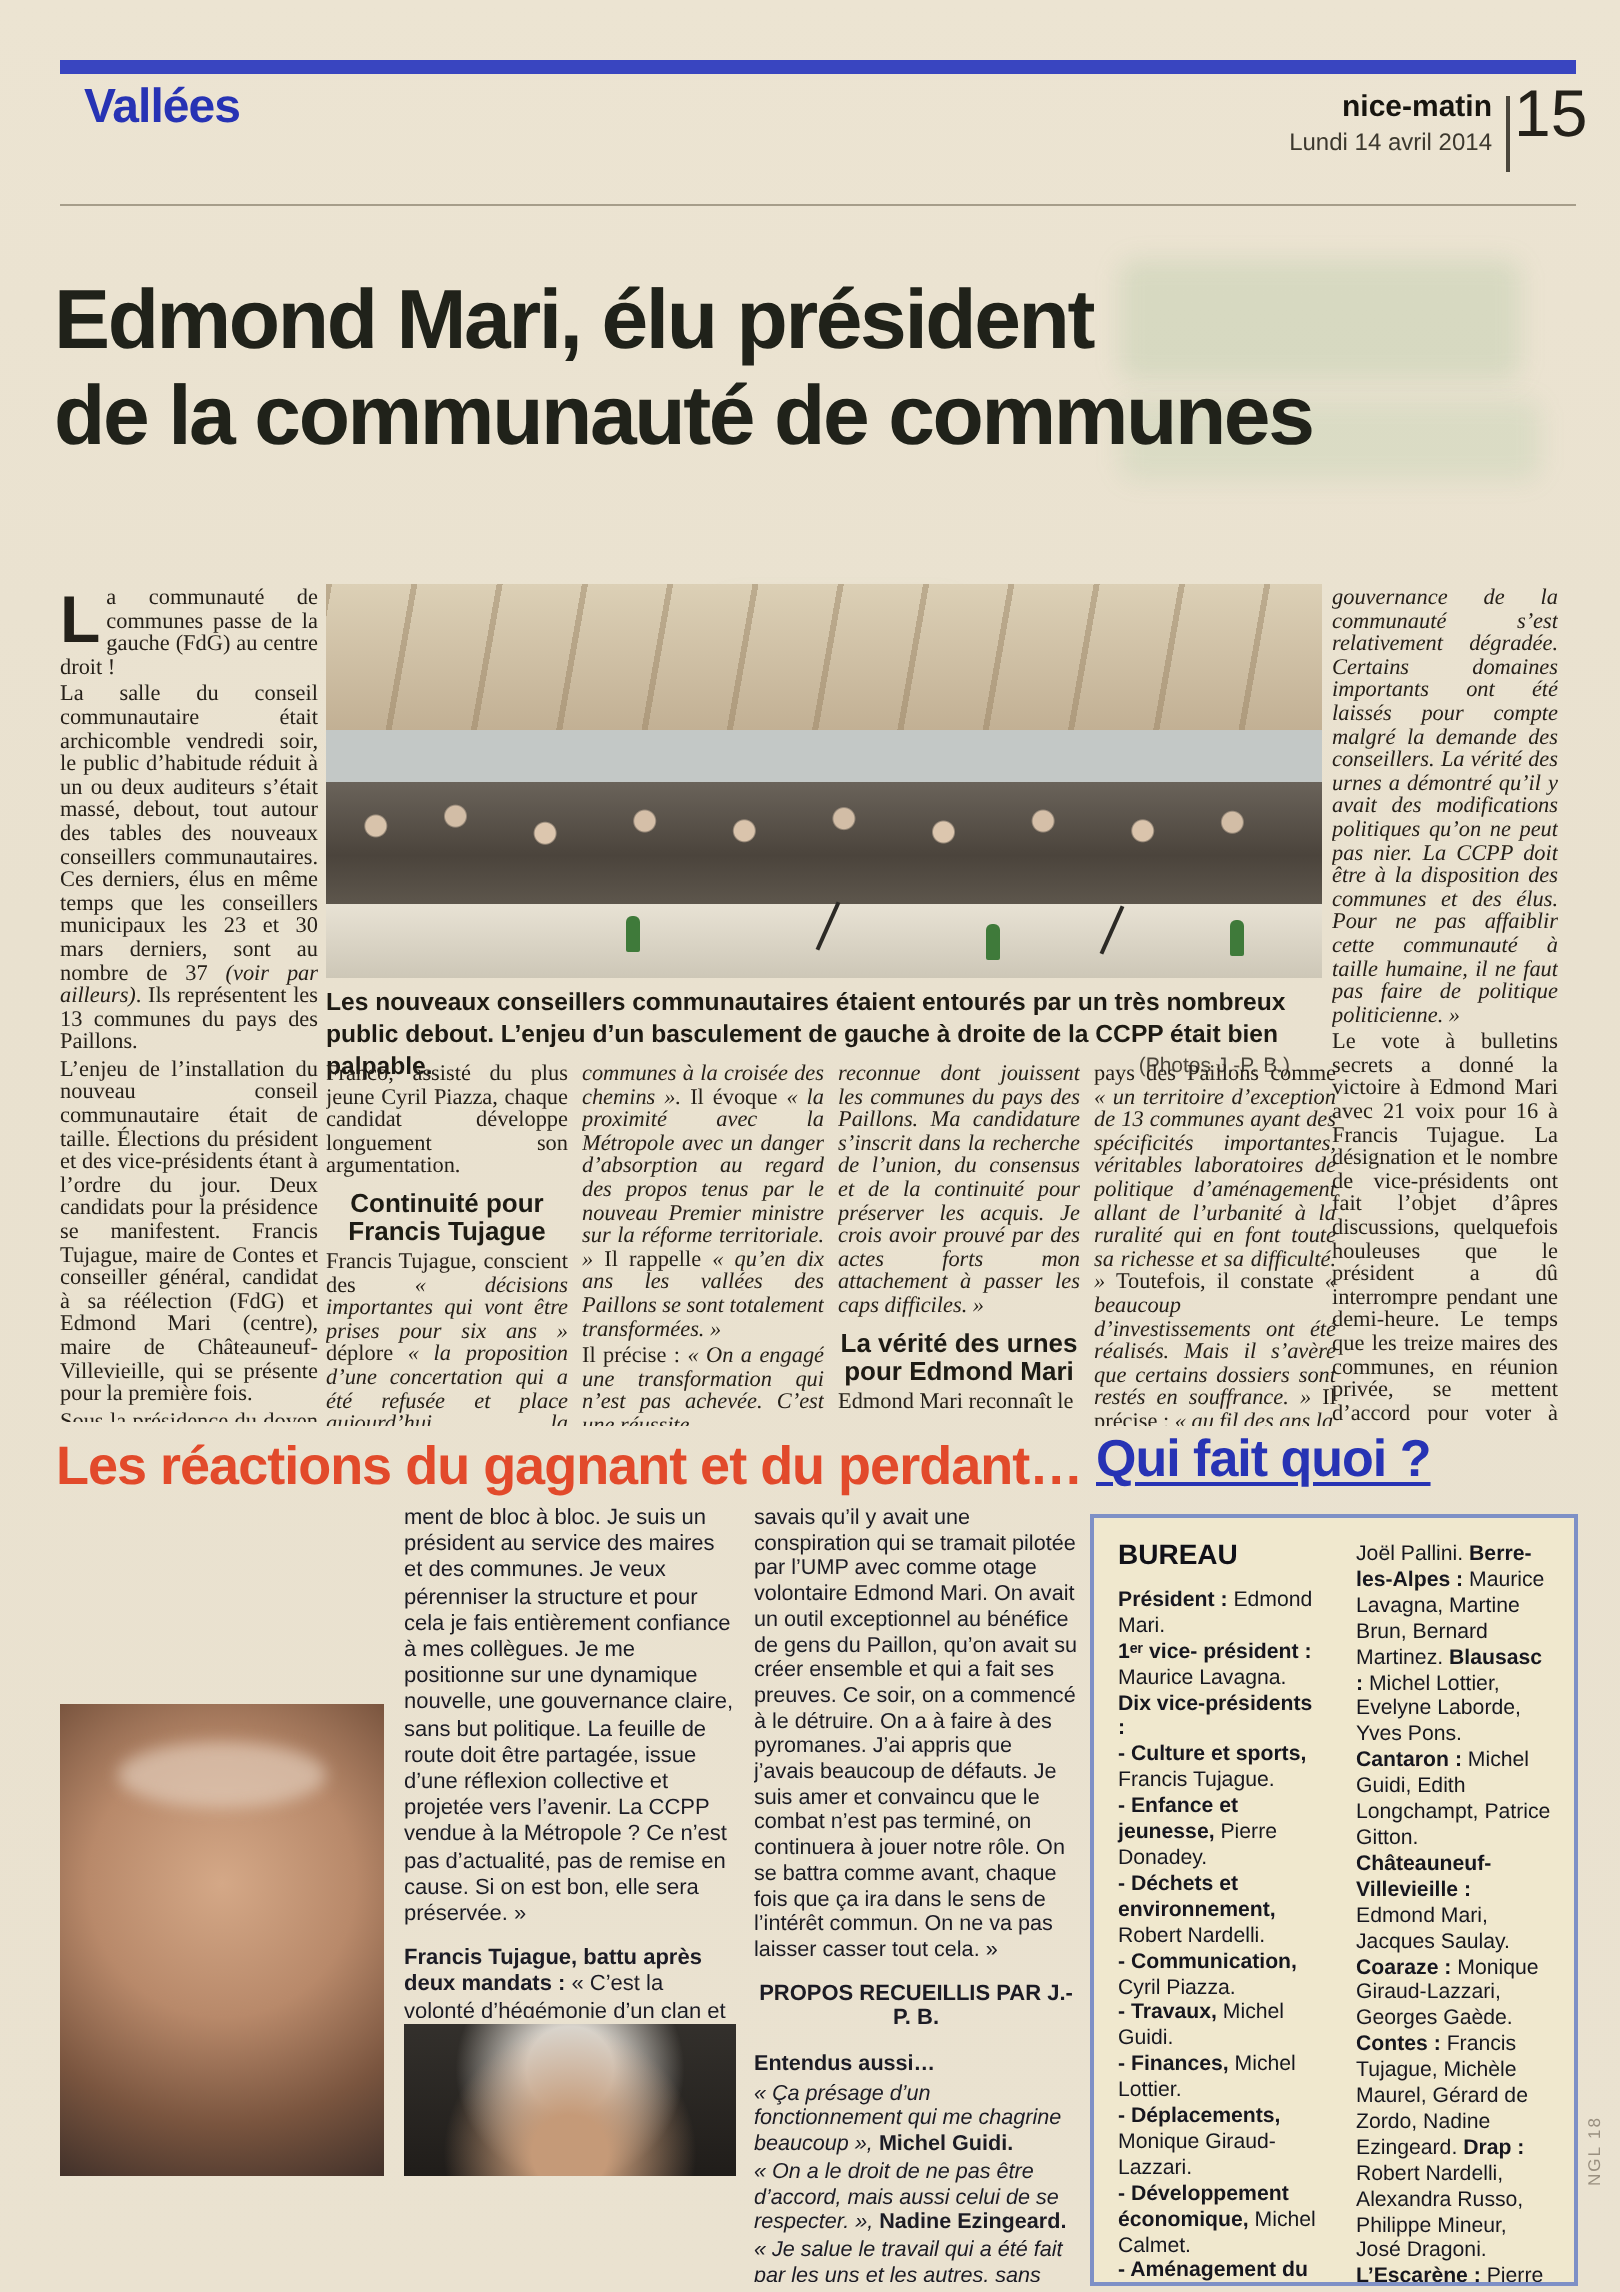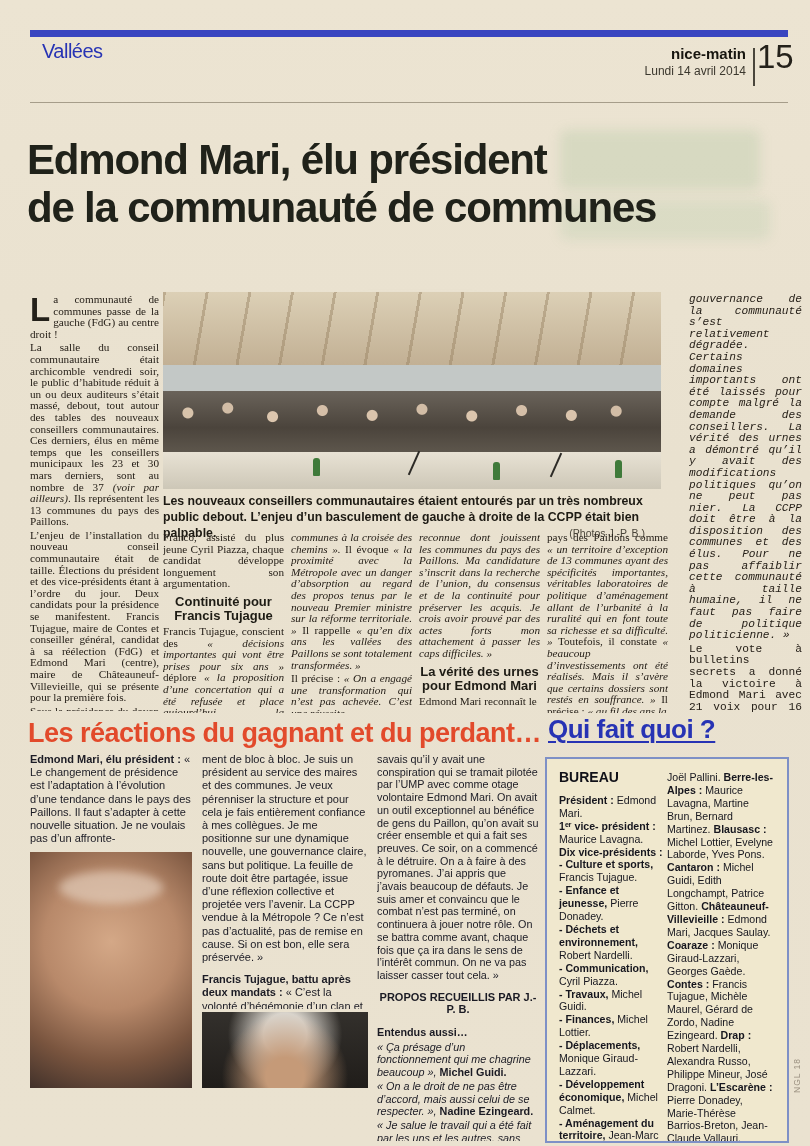--- a/index.html
+++ b/index.html
@@ -7,21 +7,21 @@
         background:linear-gradient(180deg,#ece4d2 0%,#e9e1cf 40%,#eae2d0 100%);
         font-family:"Liberation Sans",sans-serif;color:#221f18;}
   
   .ghost{position:absolute;border-radius:8px;filter:blur(6px);pointer-events:none;}
   .g1{left:560px;top:130px;width:200px;height:60px;background:rgba(110,170,115,.16);}
   .g2{left:560px;top:200px;width:210px;height:40px;background:rgba(110,170,115,.12);}
   .g3{left:360px;top:300px;width:120px;height:30px;background:rgba(120,175,120,.10);}
 
   
   .topbar{position:absolute;left:30px;top:30px;width:758px;height:7px;background:#3945c0;}
-  .section-title{position:absolute;left:42px;top:40px;font-size:20px;font-weight:normal;color:#2733b4;letter-spacing:-.5px;}
+  .section-title{position:absolute;left:42px;top:40px;font-size:24px;font-weight:bold;color:#2733b4;letter-spacing:-.5px;}
   .brand{position:absolute;right:64px;top:45px;font-size:15px;font-weight:bold;color:#17150f;}
   .issue-date{position:absolute;right:64px;top:64px;font-size:12px;color:#3c382e;}
   .vline{position:absolute;left:753px;top:48px;width:2px;height:38px;background:#4a463c;}
   .pageno{position:absolute;left:757px;top:38px;width:32px;font-size:33px;color:#24211a;text-align:center;}
   .header-rule{position:absolute;left:30px;top:102px;width:758px;height:1px;background:#a69d8a;}
 
   
   .kicker{position:absolute;left:30px;top:112px;background:#3a3ec5;color:#fff;
           font-size:15.5px;font-weight:bold;letter-spacing:.5px;padding:3px 9px 4px;}
   .headline{position:absolute;left:27px;top:136px;width:760px;font-size:42px;line-height:48px;
@@ -34,21 +34,21 @@
   .serifcol p{margin:0 0 2px 0;}
   .dropcap{float:left;font-family:"Liberation Sans",sans-serif;font-weight:bold;font-size:33px;
            line-height:28px;padding:2px 3px 0 0;color:#24211a;}
   .crosshead{font-family:"Liberation Sans",sans-serif;font-weight:bold;font-size:13px;line-height:14px;
              color:#1d1b14;margin:5px 0 3px 0;text-align:center;}
   .col1{left:30px;top:294px;width:129px;height:417px;}
   .col2{left:163px;top:532px;width:121px;height:181px;}
   .col3{left:291px;top:532px;width:121px;height:181px;}
   .col4{left:419px;top:532px;width:121px;height:181px;}
   .col5{left:547px;top:532px;width:121px;height:181px;}
-  .col6{left:689px;top:294px;width:113px;height:418px;font-family:Liberation Mono, monospace;}
+  .col6{left:666px;top:294px;width:113px;height:418px;}
 
   .sb{font-weight:bold;} .si{font-style:italic;}
 
   
   .photo-main{position:absolute;left:163px;top:292px;width:498px;height:197px;overflow:hidden;background:#857c6e;}
   .pm-ceiling{position:absolute;left:0;top:0;width:100%;height:37%;
      background:repeating-linear-gradient(100deg,rgba(150,128,96,.45) 0 3px,rgba(0,0,0,0) 3px 42px),
                 linear-gradient(180deg,#dcd0b6,#c2b094);}
   .pm-windows{position:absolute;left:0;top:37%;width:100%;height:16%;
      background:repeating-linear-gradient(90deg,rgba(95,95,88,.65) 0 2px,rgba(0,0,0,0) 2px 36px),
@@ -96,21 +96,21 @@
                 radial-gradient(circle at 50% 30%, #d9d4cc 22%, rgba(0,0,0,0) 58%),
                 linear-gradient(180deg,#33302c,#201d1a);}
   .caption2{position:absolute;left:27px;top:1092px;width:352px;font-size:12.3px;line-height:16px;
             font-weight:bold;color:#1d1a13;}
   .credit2{position:absolute;right:0;bottom:0;font-weight:normal;font-size:10.5px;color:#4a453a;}
 
   
   .qfq-title{position:absolute;left:548px;top:714px;font-size:26px;font-weight:bold;color:#2733b4;
              letter-spacing:-.5px;text-decoration:underline;text-decoration-thickness:2px;text-underline-offset:3px;}
   .qfq-box{position:absolute;left:545px;top:757px;width:244px;height:386px;border:2px solid #7e90c6;
-           background:#f0e8ce;box-sizing:border-box;padding:12px 10px 10px 12px;display:flex;gap:2px;overflow:hidden;}
+           background:#f0e8ce;box-sizing:border-box;padding:12px 10px 10px 12px;display:flex;gap:20px;overflow:hidden;}
   .qfq-col{width:106px;font-size:10.6px;line-height:12.9px;color:#16161e;}
   .qfq-h{font-size:14px;font-weight:bold;margin:0 0 10px 0;color:#111118;}
 
   .edge-mark{position:absolute;left:792px;top:1058px;writing-mode:vertical-rl;transform:rotate(180deg);
              font-size:8.5px;letter-spacing:1px;color:#9a9080;}
 </style>
 </head>
 <body>
 
 <div class="page">
@@ -173,23 +173,20 @@
     <p><span>pays des Paillons comme </span><span class="si">« un territoire d’exception de 13 communes ayant des spécificités importantes, véritables laboratoires de politique d’aménagement allant de l’urbanité à la ruralité qui en font toute sa richesse et sa difficulté. »</span><span> Toutefois, il constate </span><span class="si">« beaucoup d’investissements ont été réalisés. Mais il s’avère que certains dossiers sont restés en souffrance. »</span><span> Il précise : </span><span class="si">« au fil des ans la</span></p>
   </div>
 
   <div class="serifcol col6">
     <p><span class="si">gouvernance de la communauté s’est relativement dégradée. Certains domaines importants ont été laissés pour compte malgré la demande des conseillers. La vérité des urnes a démontré qu’il y avait des modifications politiques qu’on ne peut pas nier. La CCPP doit être à la disposition des communes et des élus. Pour ne pas affaiblir cette communauté à taille humaine, il ne faut pas faire de politique politicienne. »</span></p>
     <p>Le vote à bulletins secrets a donné la victoire à Edmond Mari avec 21 voix pour 16 à Francis Tujague. La désignation et le nombre de vice-présidents ont fait l’objet d’âpres discussions, quelquefois houleuses que le président a dû interrompre pendant une demi-heure. Le temps que les treize maires des communes, en réunion privée, se mettent d’accord pour voter à main levée la répartition des sièges de vice-présidences et leurs attributions. Le bureau se réunira en séance plénière mardi 15 avril à 20h30.</p>
 
   </div>
 
   <div class="react-title">Les réactions du gagnant et du perdant…</div>
-  <div class="sanscol rc1">
-    <p><span class="sb">Edmond Mari, élu président : </span><span>« Le changement de présidence est l’adaptation à l’évolution d’une tendance dans le pays des Paillons. Il faut s’adapter à cette nouvelle situation. Je ne voulais pas d’un affronte-</span></p>
-  </div>
   <div class="sanscol rc2">
     <p>ment de bloc à bloc. Je suis un président au service des maires et des communes. Je veux pérenniser la structure et pour cela je fais entièrement confiance à mes collègues. Je me positionne sur une dynamique nouvelle, une gouvernance claire, sans but politique. La feuille de route doit être partagée, issue d’une réflexion collective et projetée vers l’avenir. La CCPP vendue à la Métropole ? Ce n’est pas d’actualité, pas de remise en cause. Si on est bon, elle sera préservée. »</p>
     <p><span class="sb">Francis Tujague, battu après deux mandats : </span><span>« C’est la volonté d’hégémonie d’un clan et l’ambition d’un homme. Je</span></p>
   </div>
   <div class="sanscol rc3">
     <p>savais qu’il y avait une conspiration qui se tramait pilotée par l’UMP avec comme otage volontaire Edmond Mari. On avait un outil exceptionnel au bénéfice de gens du Paillon, qu’on avait su créer ensemble et qui a fait ses preuves. Ce soir, on a commencé à le détruire. On a à faire à des pyromanes. J’ai appris que j’avais beaucoup de défauts. Je suis amer et convaincu que le combat n’est pas terminé, on continuera à jouer notre rôle. On se battra comme avant, chaque fois que ça ira dans le sens de l’intérêt commun. On ne va pas laisser casser tout cela. »</p>
     <div class="propos">PROPOS RECUEILLIS PAR J.-P. B.</div>
     <div class="entendus-title">Entendus aussi…</div>
     <div class="quote"><span class="si">« Ça présage d’un fonctionnement qui me chagrine beaucoup », </span><span class="sb">Michel Guidi.</span></div>
     <div class="quote"><span class="si">« On a le droit de ne pas être d’accord, mais aussi celui de se respecter. », </span><span class="sb">Nadine Ezingeard.</span></div>

